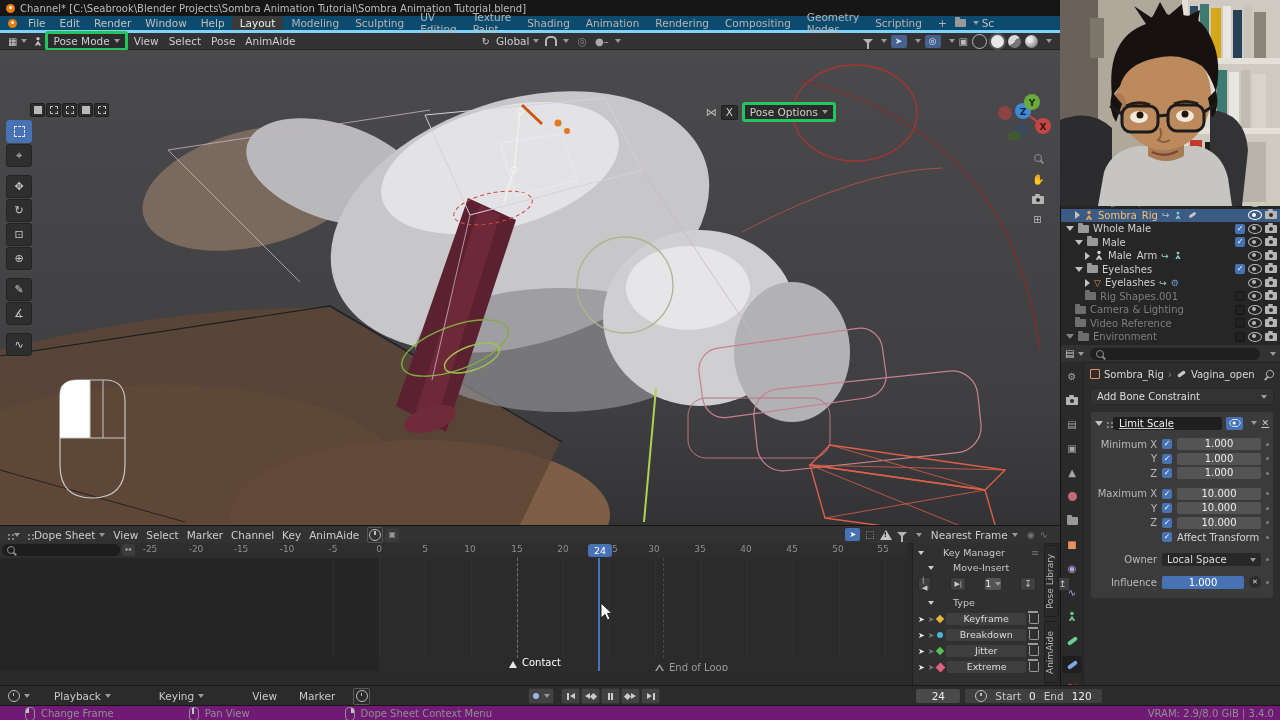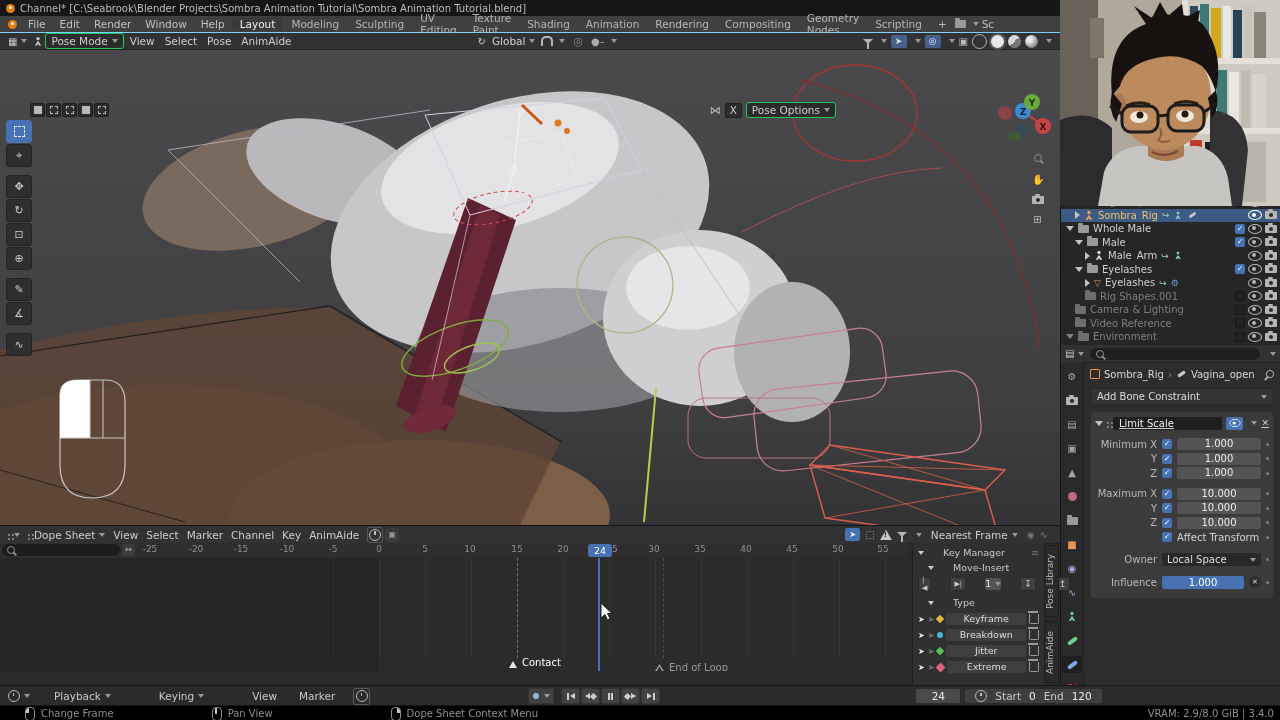--- a/index.html
+++ b/index.html
@@ -43,27 +43,27 @@
   .mouseico.l::before{content:"";position:absolute;left:0;top:0;width:3px;height:5px;background:#c4c4c4;border-radius:3px 0 0 0;}
   .mouseico.m::before{content:"";position:absolute;left:2.5px;top:0;width:2px;height:6px;background:#c4c4c4;}
   .mouseico.r::before{content:"";position:absolute;right:0;top:0;width:3px;height:5px;background:#c4c4c4;border-radius:0 3px 0 0;}
   .dot3{width:3px;height:3px;border-radius:50%;background:#7e7e7e;flex:none;}
   .pin{width:6px;height:6px;border:1.5px solid #aaa;border-radius:50%;position:relative;display:inline-block;transform:rotate(40deg);}
   .pin::after{content:"";position:absolute;top:6px;left:2.2px;width:1.5px;height:5px;background:#aaa;}
   
   #titlebar{left:0;top:0;width:1280px;height:16px;background:#161616;display:flex;align-items:center;padding-left:6px;box-sizing:border-box;color:#bcbcbc;font-size:10px;gap:5px;}
   .blogo{width:9px;height:9px;background:#e87d0d;border-radius:50%;position:relative;flex:none;}
   .blogo::after{content:"";position:absolute;left:2.5px;top:2px;width:3px;height:3px;background:#fff;border-radius:50%;}
-  #topbar{left:0;top:16px;width:1280px;height:17px;background:#404040;border-bottom:1px solid #7dd3fc;display:flex;align-items:center;box-sizing:border-box;font-size:10.5px;color:#c0c0c0;}
+  #topbar{left:0;top:16px;width:1280px;height:17px;background:#0c4a6e;border-bottom:3px solid #7dd3fc;display:flex;align-items:center;box-sizing:border-box;font-size:10.5px;color:#c0c0c0;}
   #topbar .m{padding:0 7px;}
   .wtab{padding:1px 8px;color:#b5b5b5;border-radius:3px 3px 0 0;}
   .wtab.act{background:#3a3a3a;color:#ededed;}
   #vph{left:0;top:33px;width:1060px;height:17px;background:#323232;border-bottom:1px solid #232323;display:flex;align-items:center;box-sizing:border-box;font-size:10.5px;color:#cecece;gap:2px;}
   .hbtn{display:flex;align-items:center;padding:0 4px;height:15px;border-radius:2px;}
-  .pill{background:#2b2b2b;border:1px solid #22c55e;border-radius:3px;display:flex;align-items:center;height:14px;padding:0 5px;}
+  .pill{background:#2b2b2b;border:3px solid #22c55e;border-radius:3px;display:flex;align-items:center;height:14px;padding:0 5px;}
   
   #canvas{left:0;top:50px;width:1060px;height:475px;overflow:hidden;}
   #vtext{left:38px;top:74px;color:#d4d4d4;font-size:10.5px;line-height:12px;text-shadow:0 1px 2px rgba(0,0,0,.6);}
   #toolbar{left:6px;top:70px;width:26px;display:flex;flex-direction:column;gap:1px;}
   .tool{width:26px;height:23px;background:#2e2e2e;border:1px solid #232323;border-radius:3px;display:flex;align-items:center;justify-content:center;color:#c9c9c9;font-size:11px;box-sizing:border-box;}
   .tool.act{background:#4772b3;color:#fff;border-color:#4772b3;}
   .tool.gap{margin-top:7px;}
   .selsq{width:9px;height:9px;border:1px dashed #e8e8e8;}
   #modebtns{left:30px;top:53px;display:flex;gap:1px;}
   .mbtn{width:13px;height:12px;background:#2c2c2c;border:1px solid #1f1f1f;border-radius:2px;display:flex;align-items:center;justify-content:center;}
@@ -130,21 +130,21 @@
   .typelab{flex:1;background:#3f3f3f;border-radius:2px;height:12px;line-height:12px;text-align:center;color:#ddd;}
   #sidetabs{position:absolute;left:1044px;top:17px;width:16px;height:143px;}
   .vtab{position:absolute;left:0;width:15px;background:#2a2a2a;border:1px solid #1e1e1e;border-radius:3px 0 0 3px;color:#b9b9b9;font-size:9px;writing-mode:vertical-rl;transform:rotate(180deg);text-align:center;padding:6px 0;box-sizing:border-box;}
   
   #playbar{left:0;top:685px;width:1280px;height:20px;background:#2b2b2b;border-top:1px solid #181818;display:flex;align-items:center;font-size:10.5px;color:#c9c9c9;}
   .tbtn{width:17px;height:14px;background:#424242;border:1px solid #333;border-radius:2px;display:flex;align-items:center;justify-content:center;gap:1px;margin-right:1px;}
   .tb-bar{width:2px;height:7px;background:#ccc;}
   .tb-l{width:0;height:0;border-top:3.5px solid transparent;border-bottom:3.5px solid transparent;border-right:5px solid #ccc;}
   .tb-r{width:0;height:0;border-top:3.5px solid transparent;border-bottom:3.5px solid transparent;border-left:5px solid #ccc;}
   .tb-d{width:5px;height:5px;background:#ccc;transform:rotate(45deg);}
-  #status{left:0;top:705px;width:1280px;height:15px;background:#000000;border-top:1px solid #161616;display:flex;align-items:center;font-size:10px;color:#8f8f8f;gap:23px;}
+  #status{left:0;top:705px;width:1280px;height:15px;background:#701a75;border-top:1px solid #161616;display:flex;align-items:center;font-size:10px;color:#8f8f8f;}
   
   #webcam{left:1060px;top:0;width:220px;height:206px;z-index:50;overflow:hidden;background:#9a9288;}
   
   #cursor{z-index:90;}
 </style>
 </head>
 <body>
 
 <div id="app">
 

